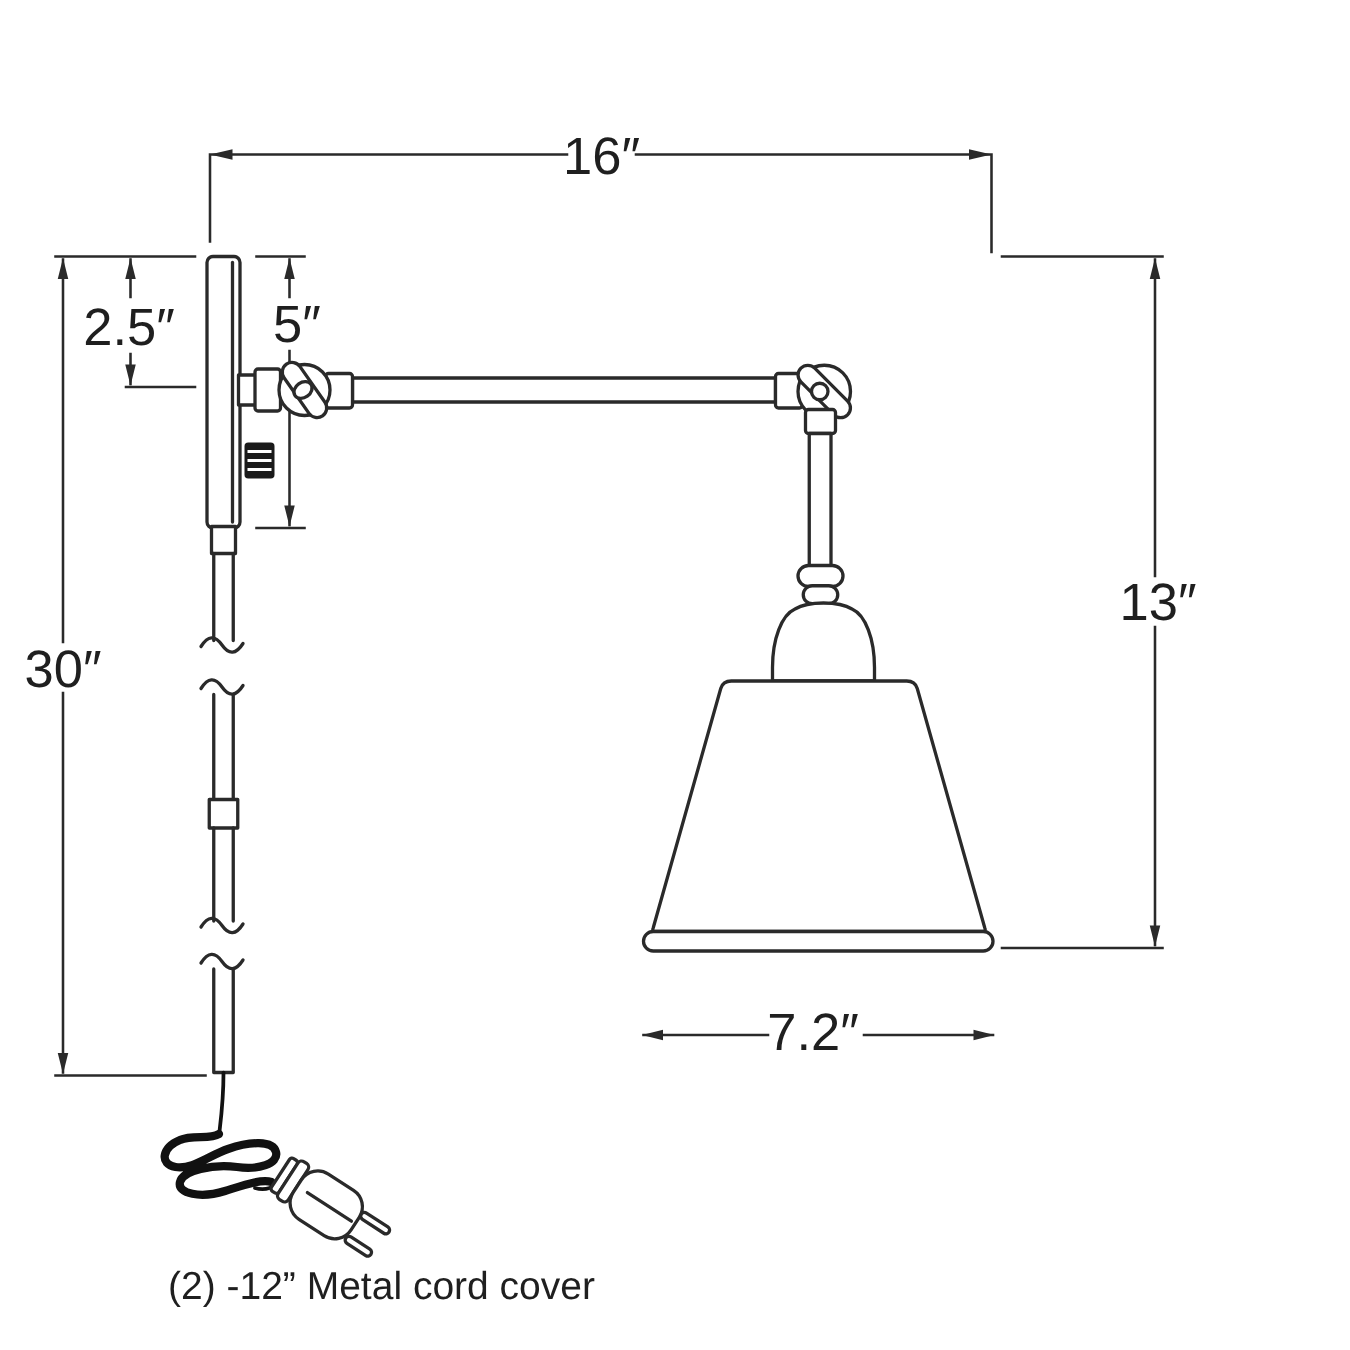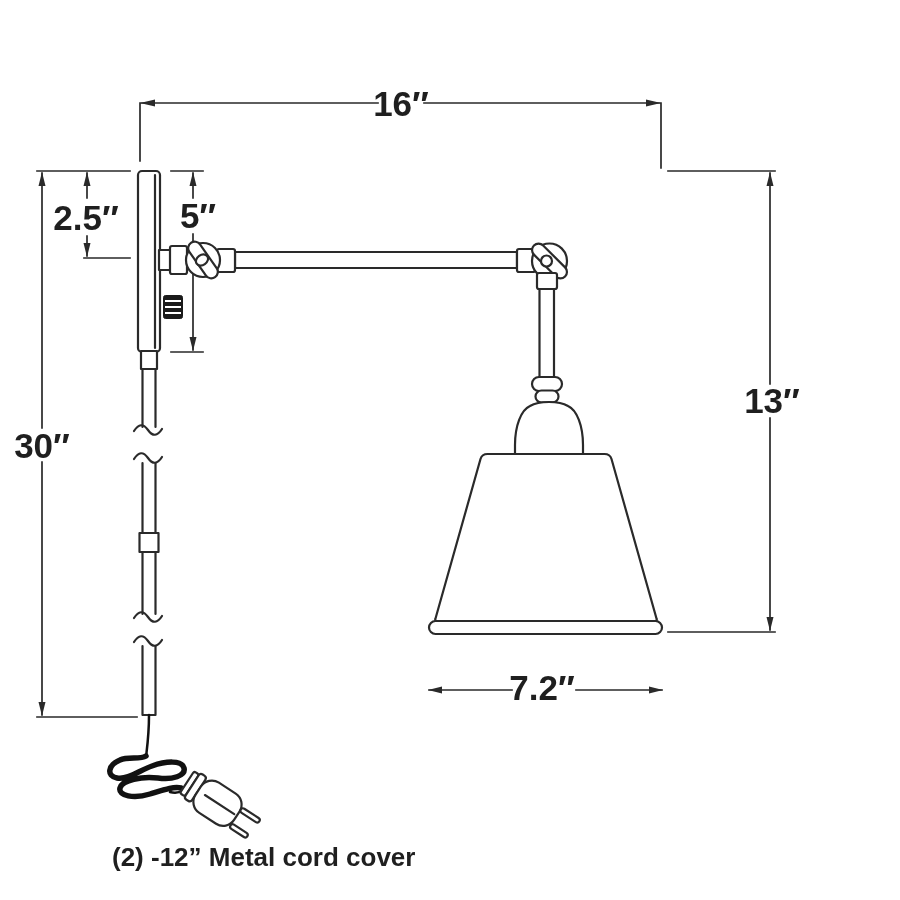--- a/index.html
+++ b/index.html
@@ -1,17 +1,17 @@
 <!DOCTYPE html>
 <html><head>
 <meta charset="utf-8">
 <style>
   html,body{margin:0;padding:0;background:#ffffff;}
   .stage{position:relative;width:900px;height:900px;background:#fff;overflow:hidden;
-         font-family:"Liberation Sans", sans-serif;font-weight:bold;}
+         font-family:"Liberation Sans", sans-serif;}
   svg{display:block;}
   .art{stroke:#2a2a2a;stroke-width:2.2;fill:#ffffff;stroke-linejoin:round;stroke-linecap:round;}
   .art-line{stroke:#2a2a2a;stroke-width:2.2;fill:none;stroke-linecap:round;}
   .dim{stroke:#2a2a2a;stroke-width:1.7;fill:none;stroke-linecap:square;}
   .arrow{fill:#2a2a2a;stroke:none;}
   .dim-label{fill:#1f1f1f;font-size:35px;font-family:"Liberation Sans",sans-serif;}
   .caption{fill:#1f1f1f;font-size:26px;font-family:"Liberation Sans",sans-serif;}
   .dark{fill:#1a1a1a;stroke:#1a1a1a;}
   .stripe{stroke:#ffffff;stroke-width:2;fill:none;}
   .coil{stroke:#111111;stroke-width:5.5;fill:none;stroke-linecap:round;stroke-linejoin:round;}

